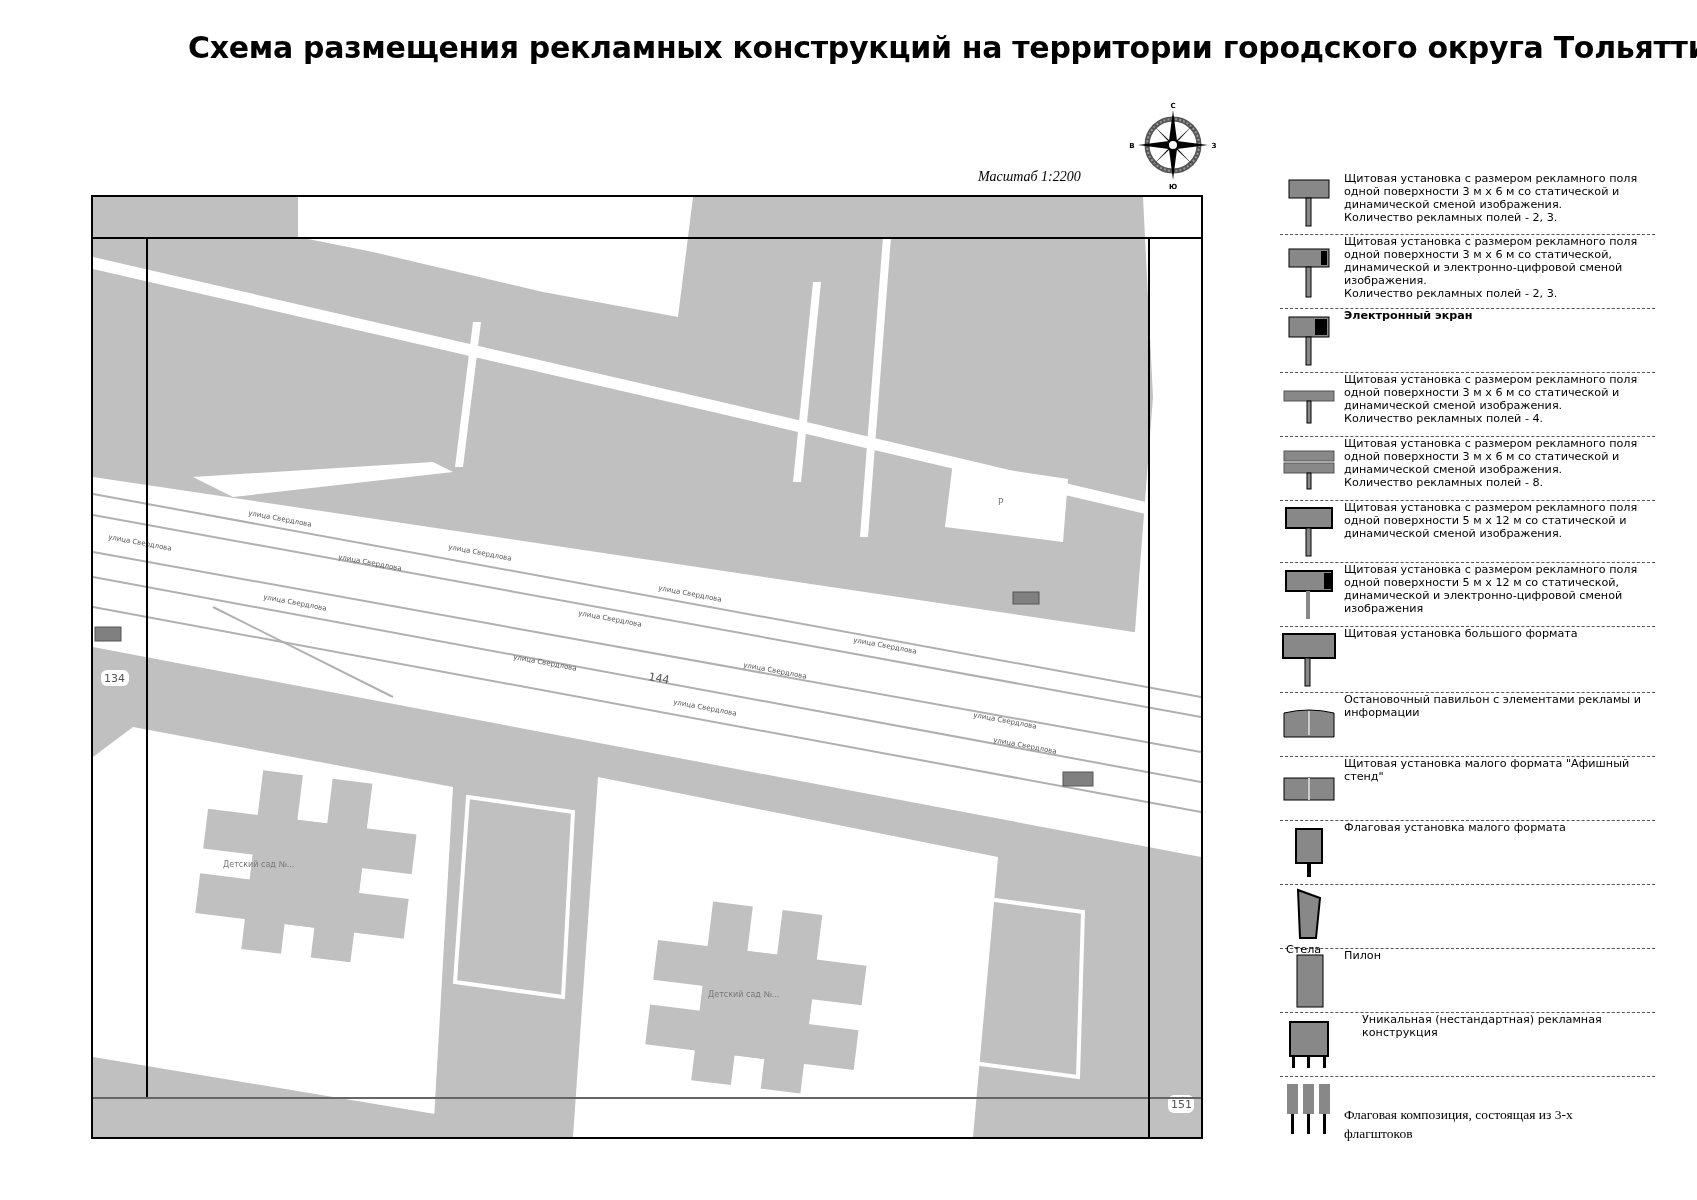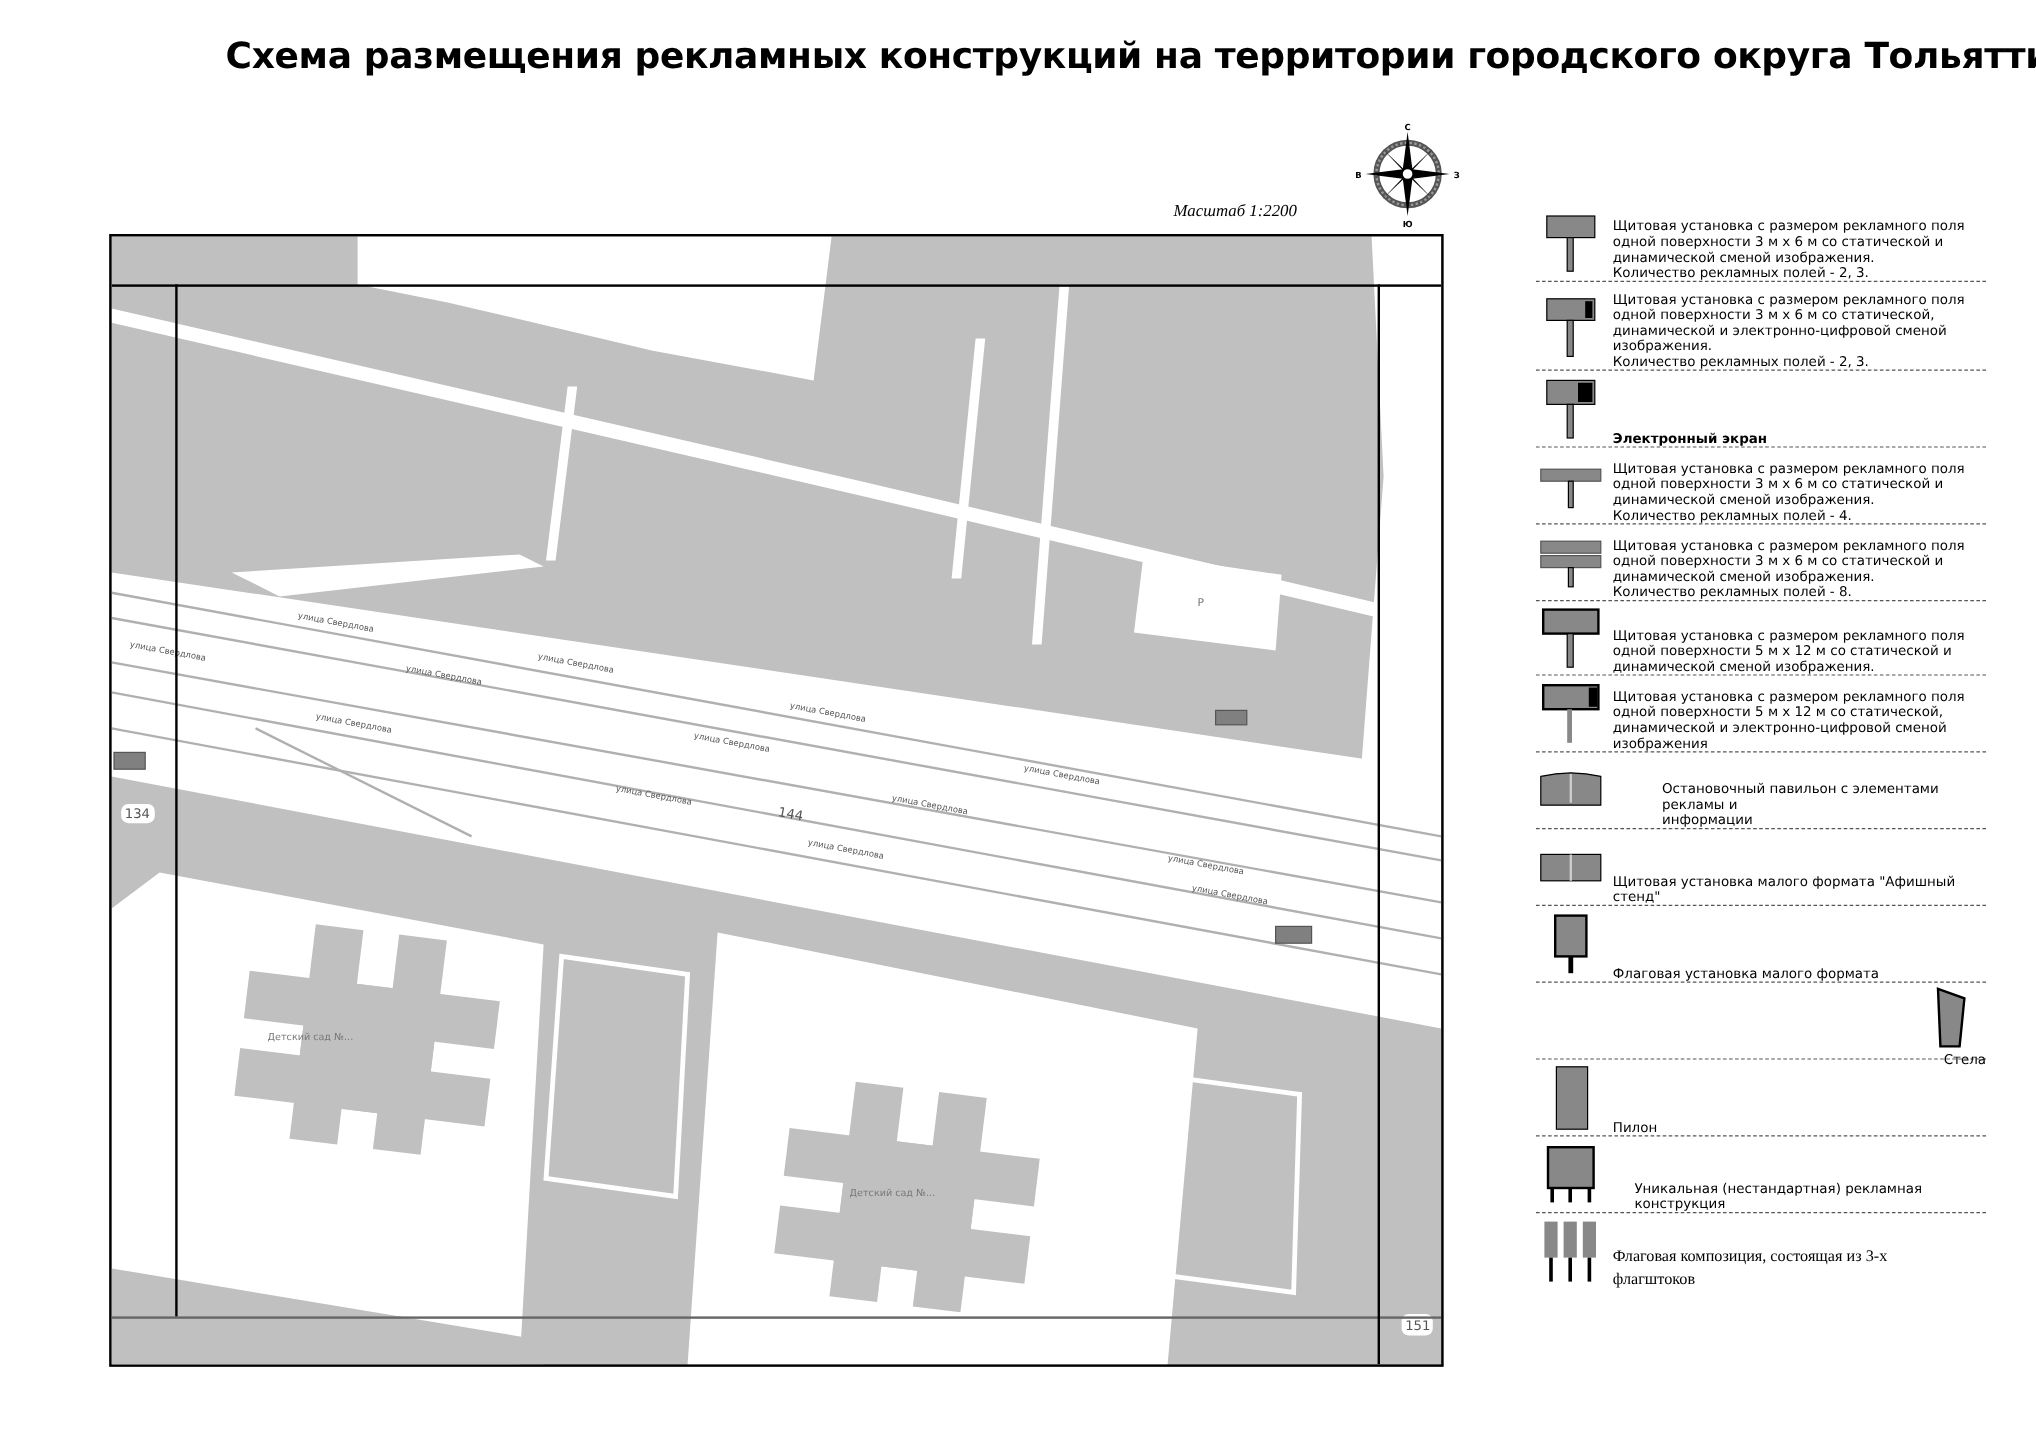--- a/index.html
+++ b/index.html
@@ -7,21 +7,21 @@
   .title { position:absolute; left:188px; top:30px; font-family:"DejaVu Sans", sans-serif; font-weight:bold; font-size:30px; letter-spacing:-0.3px; white-space:nowrap; }
   .frag-label { position:absolute; left:92px; top:169px; font-family:"Liberation Serif", serif; font-size:14px;margin-top:40px; }
   .scale-label { position:absolute; left:978px; top:169px; font-family:"Liberation Serif", serif; font-size:14px;font-style:italic; }
   .compass { position:absolute; left:1128px; top:100px; width:90px; height:90px; }
 
   .map { position:absolute; left:91px; top:195px; width:1112px; height:944px; border:2px solid #000; box-sizing:border-box; overflow:hidden; background:#c0c0c0; }
   .map svg { position:absolute; left:0; top:0; }
   .inner-line { position:absolute; background:#000; }
 
   .legend { position:absolute; left:1280px; top:172px; width:375px; }
-  .legend-item { position:relative; display:flex; align-items:flex-end; border-bottom:1.5px dashed #555; box-sizing:border-box; }
+  .legend-item { position:relative; display:flex; align-items:flex-start; border-bottom:1.5px dashed #555; box-sizing:border-box; }
   .legend-item:last-child { border-bottom:none; }
   .legend-icon { width:58px; flex:0 0 58px; height:100%; position:relative; display:flex; align-items:center; justify-content:center; }
   .legend-text { font-family:"DejaVu Sans", sans-serif; font-size:11.2px; line-height:13px; padding-left:6px; white-space:pre-line; }
   .legend-text.serif { font-family:"Liberation Serif", serif; font-size:13.5px; line-height:19px;margin-top:28px; }
 </style>
 </head>
 <body>
 
 <div class="title">Схема размещения рекламных конструкций на территории городского округа Тольятти</div>
 <div class="frag-label">Фрагмент 144</div>
@@ -223,21 +223,30 @@
           <rect x="2" y="2" width="46" height="20" fill="#888" stroke="#000" stroke-width="2"></rect>
           <rect x="40" y="4" width="7" height="16" fill="#000"></rect>
           <rect x="22" y="22" width="4" height="28" fill="#888"></rect>
         </svg>
     </div>
     <div class="legend-text">Щитовая установка с размером рекламного поля
 одной поверхности 5 м х 12 м со статической,
 динамической и электронно-цифровой сменой
 изображения</div>
   </div>
-  <div class="legend-item" style="height:64px;gap:41px;">
+  <div class="legend-item" style="height:66px;">
+    <div class="legend-icon">
+      <svg width="56" height="56">
+          <rect x="2" y="2" width="52" height="24" fill="#888" stroke="#000" stroke-width="2"></rect>
+          <rect x="24" y="26" width="5" height="28" fill="#888" stroke="#000"></rect>
+        </svg>
+    </div>
+    <div class="legend-text">Щитовая установка большого формата</div>
+  </div>
+  <div class="legend-item" style="height:64px;">
     <div class="legend-icon">
       <svg width="54" height="36">
           <path d="M2,6 Q27,0 52,6 L52,30 L2,30 Z" fill="#888" stroke="#000"></path>
           <line x1="27" y1="4" x2="27" y2="28" stroke="#ccc" stroke-width="2"></line>
         </svg>
     </div>
     <div class="legend-text">Остановочный павильон с элементами рекламы и
 информации</div>
   </div>
   <div class="legend-item" style="height:64px;">

